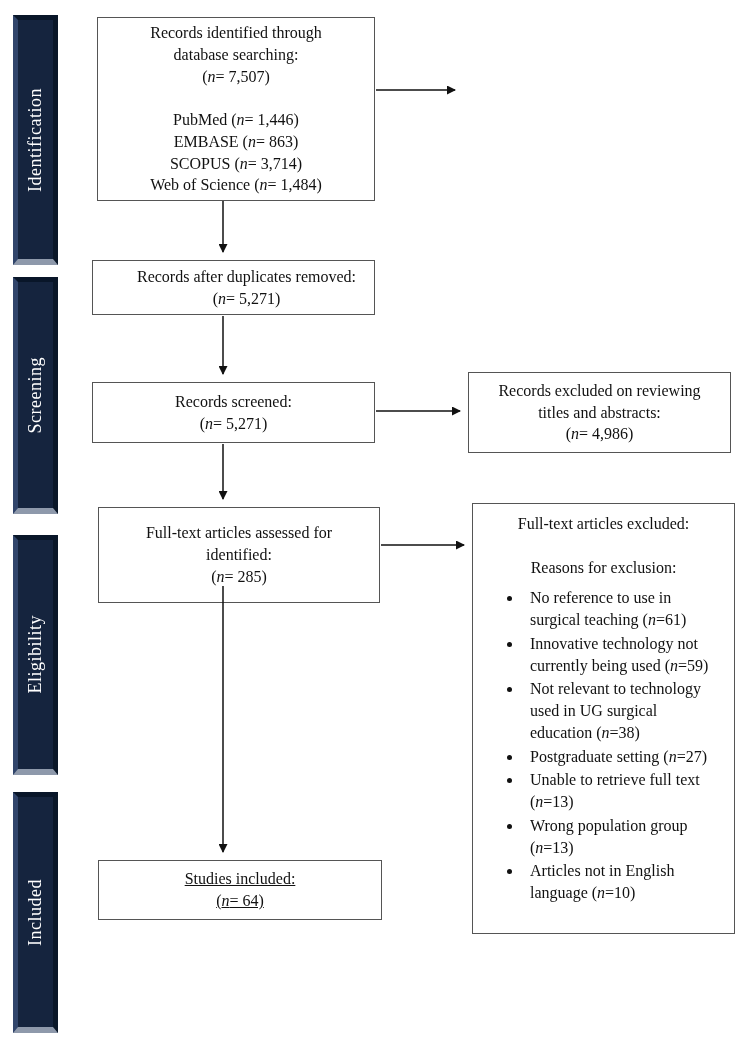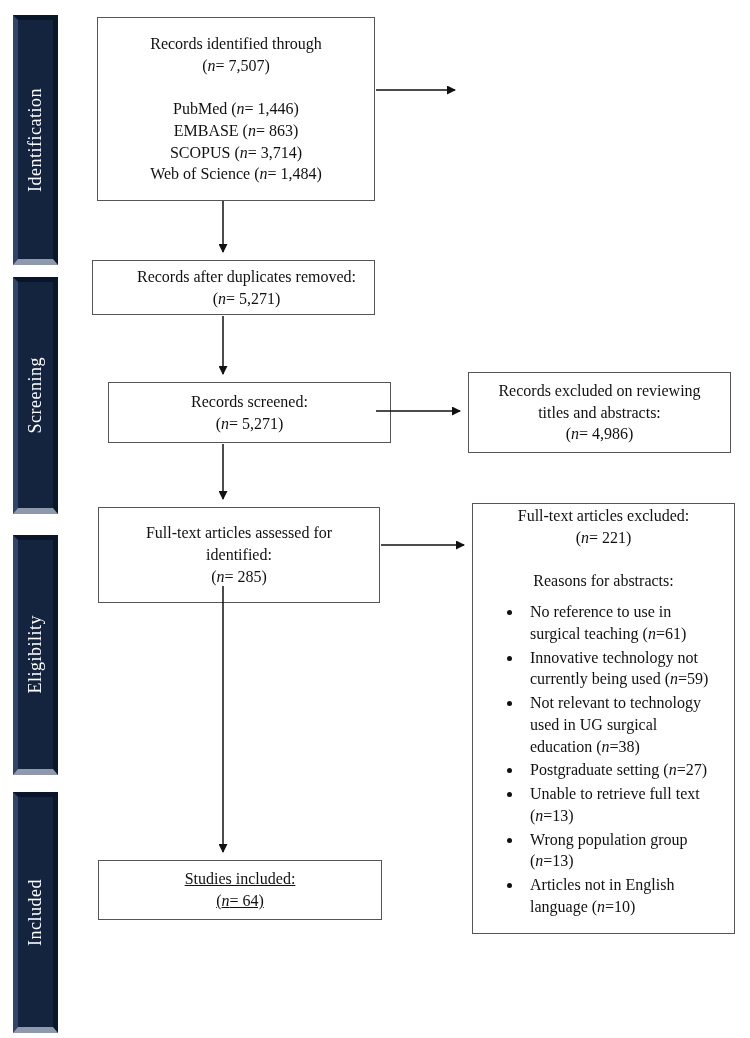--- a/index.html
+++ b/index.html
@@ -20,21 +20,21 @@
     color:#ffffff; font-size:18px; letter-spacing:0.5px; white-space:nowrap;
   }
   
   .fbox {
     position:absolute; box-sizing:border-box; background:#ffffff;
     border:1.5px solid #555555;
     display:flex; flex-direction:column; justify-content:center; align-items:center;
     text-align:center; font-size:16px; line-height:1.36; padding:3px 8px;
   }
   .fbox .line { width:100%; }
-  .fbox.top-align { justify-content:flex-start; padding-top:1px; }
+  .fbox.top-align { justify-content:flex-start; padding-top:9px; }
   ul.reasons {
     margin:9px 0 0 0; padding:0 4px 0 42px; width:100%; box-sizing:border-box;
     text-align:left; list-style-type:disc;
   }
   ul.reasons li { padding-left:7px; margin-bottom:2px; }
   
   #arrows { position:absolute; top:0; left:0; pointer-events:none; }
 </style>
 </head>
 <body>
@@ -49,57 +49,57 @@
   </div>
   <div class="stage-bar" style="top:535px; height:240px;">
     <span class="vlabel">Eligibility</span>
   </div>
   <div class="stage-bar" style="top:792px; height:241px;">
     <span class="vlabel">Included</span>
   </div>
 
   <div class="fbox" style="left:97px; top:17px; width:278px; height:184px;">
       <div class="line">Records identified through</div>
+      <div class="line">database searching:</div>
       <div class="line">(<i>n</i>= 7,507)</div>
       <div class="line">&nbsp;</div>
       <div class="line">PubMed (<i>n</i>= 1,446)</div>
       <div class="line">EMBASE (<i>n</i>= 863)</div>
       <div class="line">SCOPUS (<i>n</i>= 3,714)</div>
       <div class="line">Web of Science (<i>n</i>= 1,484)</div>
     </div>
 
 
   <div class="fbox" style="left:92px; top:260px; width:283px; height:55px;padding-left:34px;">
       <div class="line">Records after duplicates removed:</div>
       <div class="line">(<i>n</i>= 5,271)</div>
     </div>
 
-  <div class="fbox" style="left:92px; top:382px; width:283px; height:61px;margin-left:16px;">
+  <div class="fbox" style="left:92px; top:382px; width:283px; height:61px;">
       <div class="line">Records screened:</div>
       <div class="line">(<i>n</i>= 5,271)</div>
     </div>
 
   <div class="fbox" style="left:468px; top:372px; width:263px; height:81px;">
       <div class="line">Records excluded on reviewing</div>
       <div class="line">titles and abstracts:</div>
       <div class="line">(<i>n</i>= 4,986)</div>
     </div>
 
   <div class="fbox" style="left:98px; top:507px; width:282px; height:96px;">
       <div class="line">Full-text articles assessed for</div>
       <div class="line">identified:</div>
       <div class="line">(<i>n</i>= 285)</div>
     </div>
 
   <div class="fbox top-align" style="left:472px; top:503px; width:263px; height:431px;">
     <div style="width:100%;">
         <div class="line">Full-text articles excluded:</div>
-        <div class="line">(<i>n</i>= 221)</div>
         <div class="line">&nbsp;</div>
-        <div class="line">Reasons for abstracts:</div>
+        <div class="line">Reasons for exclusion:</div>
       </div>
     <ul class="reasons">
         <li>No reference to use in surgical teaching (<i>n</i>=61)</li>
         <li>Innovative technology not currently being used (<i>n</i>=59)</li>
         <li>Not relevant to technology used in UG surgical education (<i>n</i>=38)</li>
         <li>Postgraduate setting (<i>n</i>=27)</li>
         <li>Unable to retrieve full text (<i>n</i>=13)</li>
         <li>Wrong population group (<i>n</i>=13)</li>
         <li>Articles not in English language (<i>n</i>=10)</li>
       </ul>

